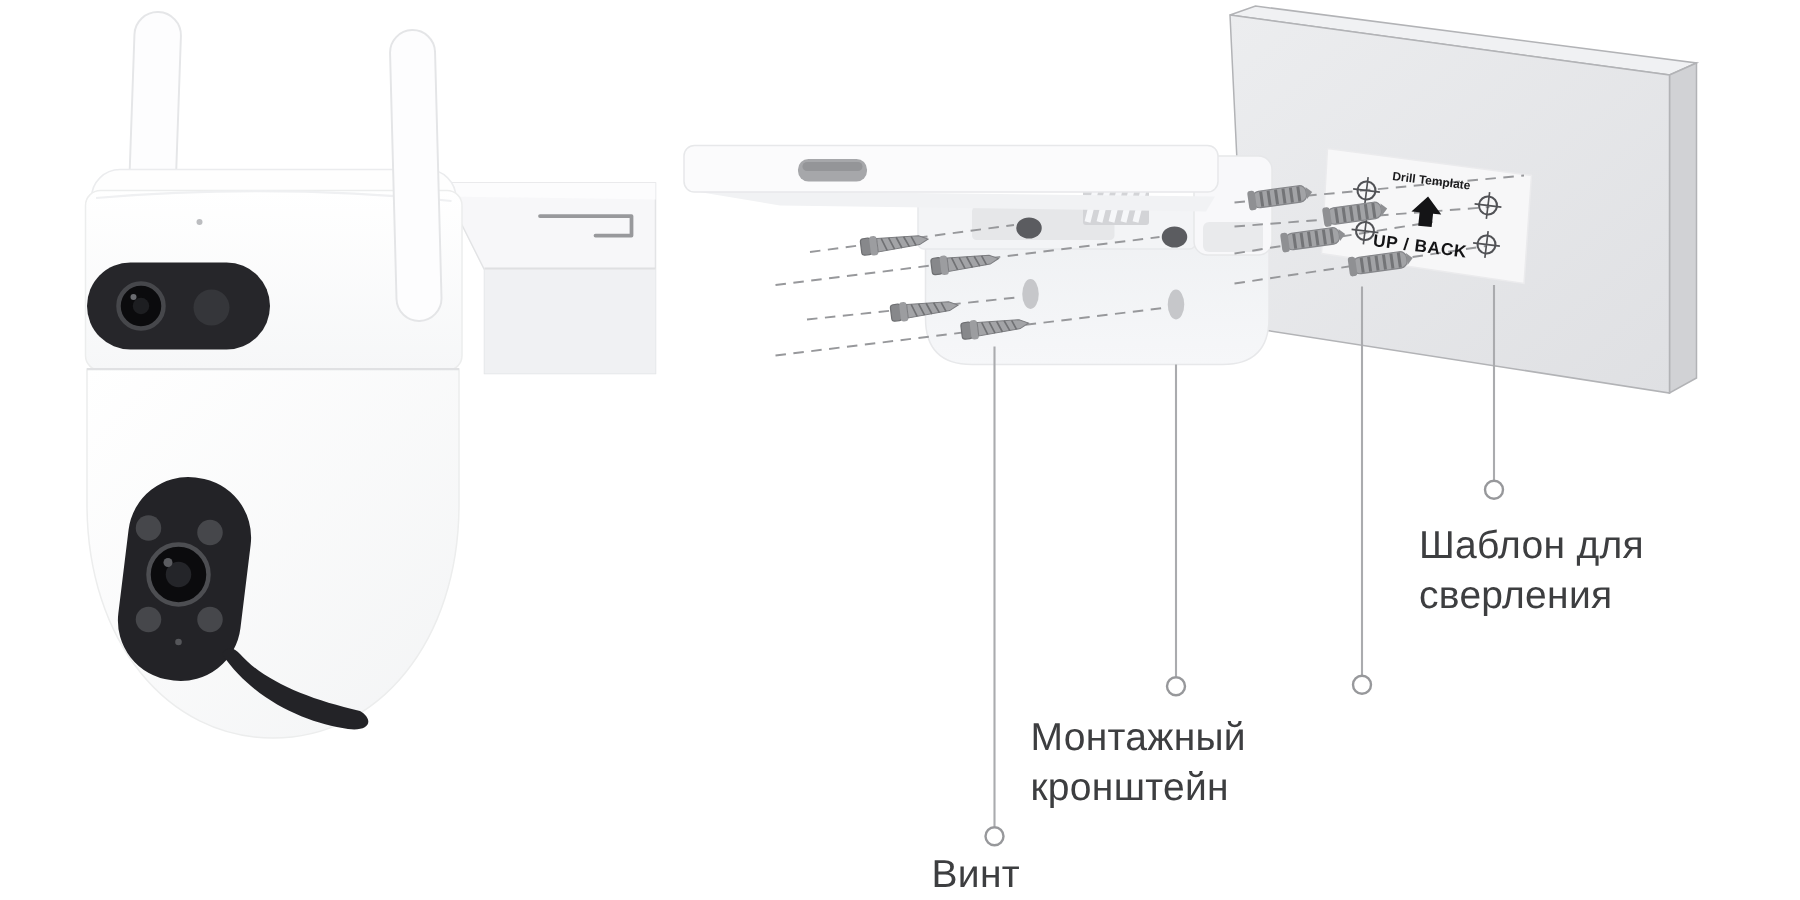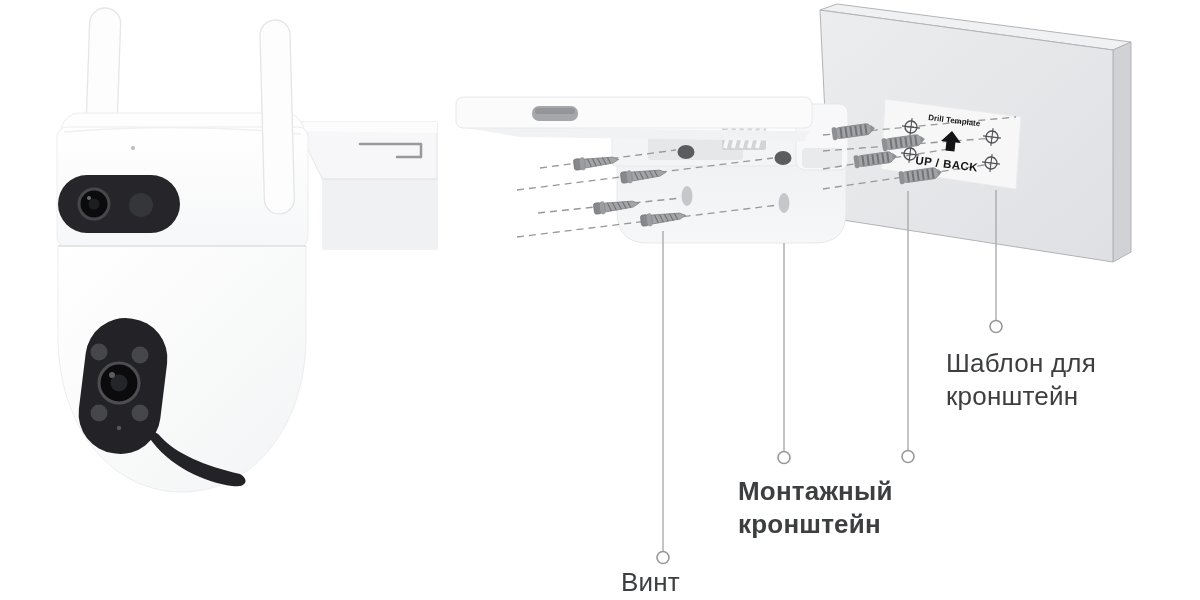--- a/index.html
+++ b/index.html
@@ -7,21 +7,21 @@
     position:relative; width:1200px; height:600px; background:#ffffff;
     overflow:hidden; font-family:"Liberation Sans", sans-serif;
   }
   .stage svg { position:absolute; left:0; top:0; }
   svg text { font-family:"Liberation Sans", sans-serif; }
   .callout {
     position:absolute; font-size:26px; line-height:1.27; color:#3d3e40;
     letter-spacing:0.2px;
   }
   .callout.screw    { left:621px; top:566px; }
-  .callout.bracket  { left:738px; top:475px; width:174px;font-weight:bold; }
+  .callout.bracket  { left:687px; top:475px; width:174px; }
   .callout.dowel    { left:891px; top:465px; }
   .callout.template { left:946px; top:347px; width:186px; }
 </style>
 </head>
 <body>
 
 <div class="stage">
 
 <svg width="1200" height="600" viewBox="0 0 1200 600">
   <defs>
@@ -219,15 +219,15 @@
   <g fill="#ffffff" stroke="#97989b" stroke-width="1.6">
     <circle cx="663" cy="557.5" r="6"></circle>
     <circle cx="784" cy="457.5" r="6"></circle>
     <circle cx="908" cy="456.5" r="6"></circle>
     <circle cx="996" cy="326.5" r="6"></circle>
   </g>
 </svg>
 
 <div class="callout screw">Винт</div>
 <div class="callout bracket">Монтажный кронштейн</div>
-<div class="callout template">Шаблон для кронштейн</div>
+<div class="callout template">Шаблон для сверления</div>
 
 </div>
 
 </body></html>

